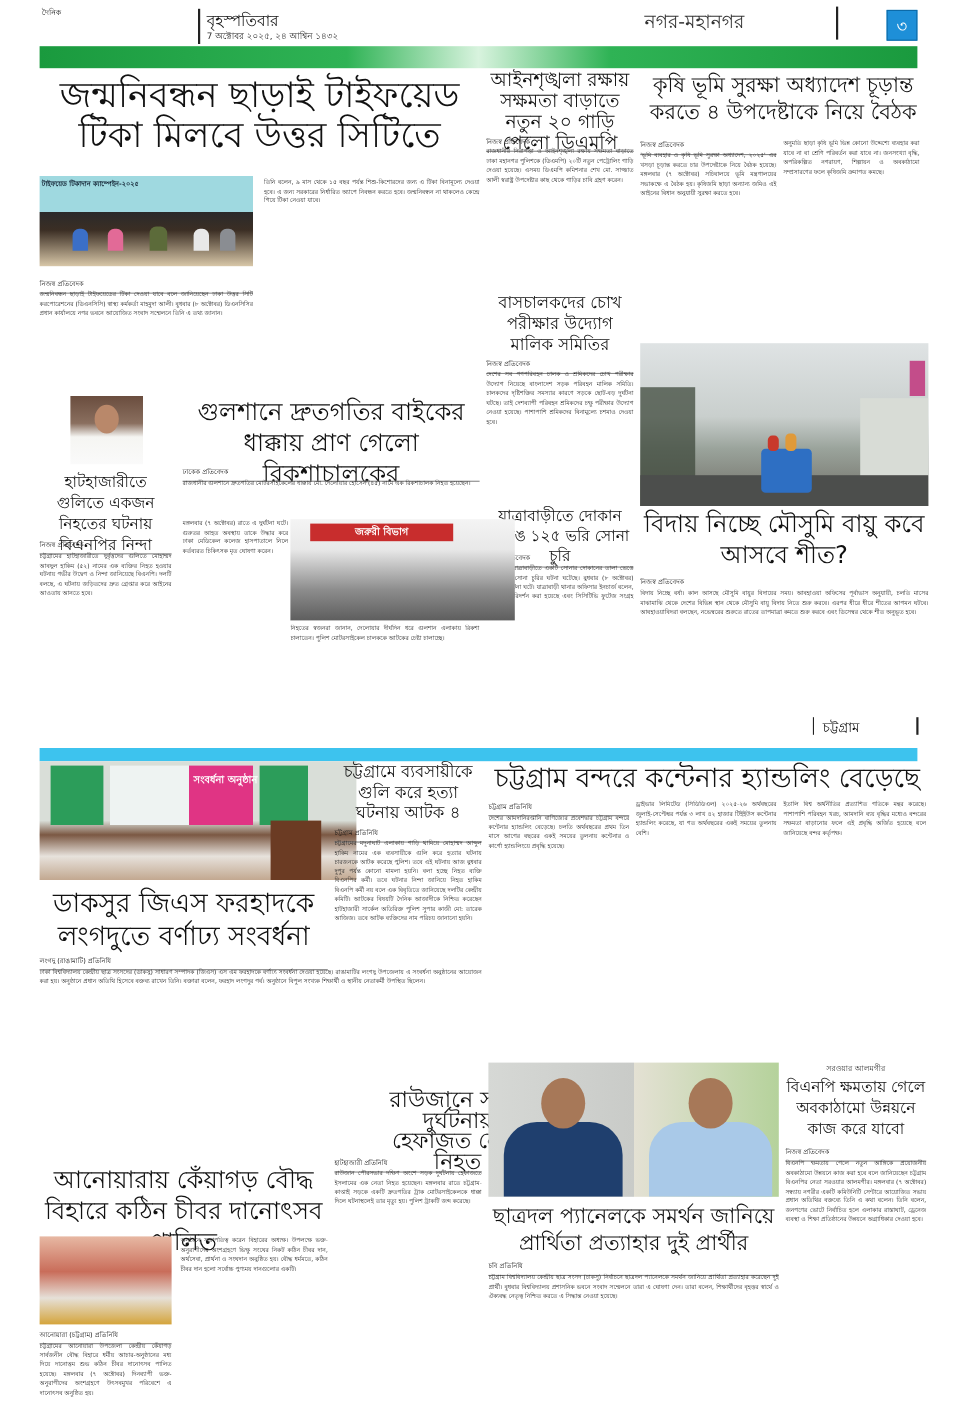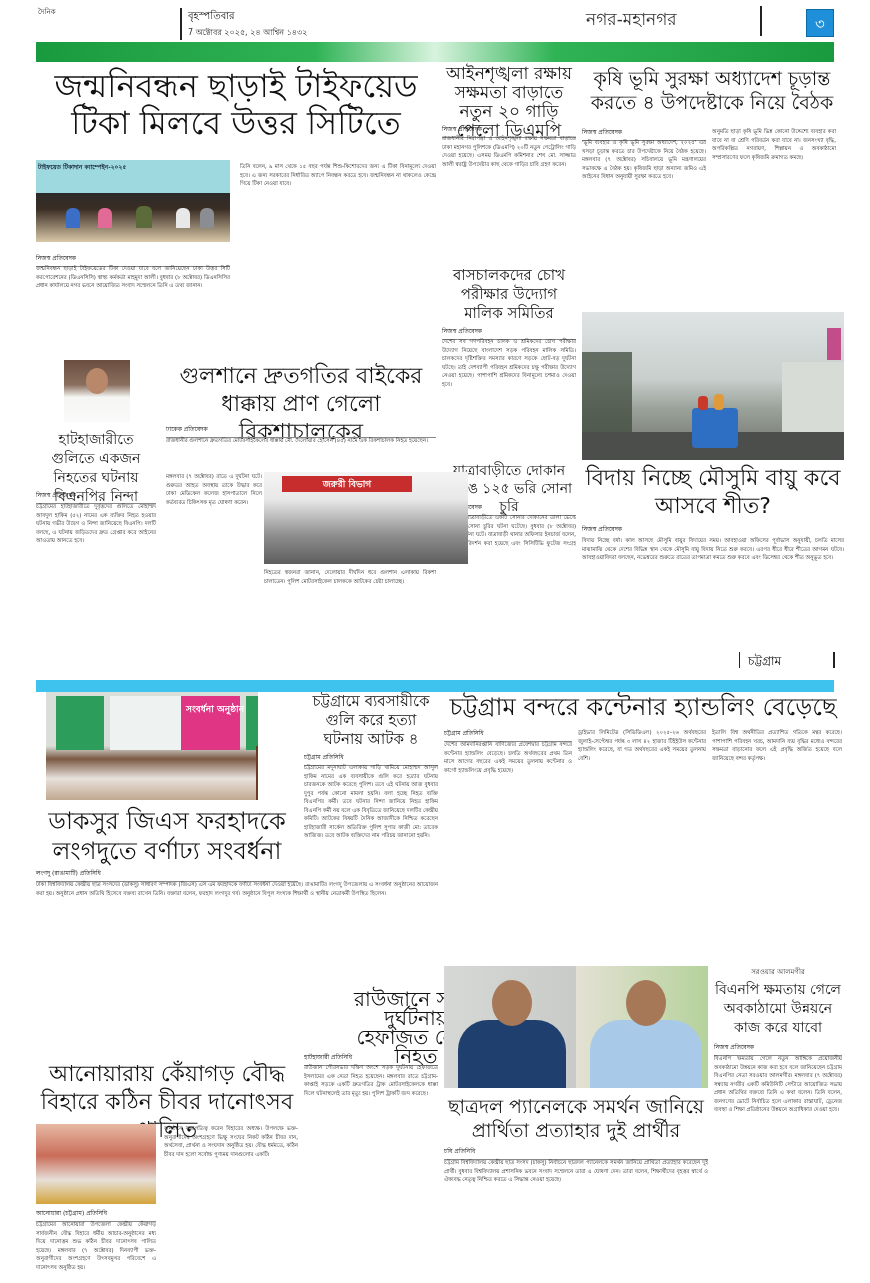--- a/index.html
+++ b/index.html
@@ -5,21 +5,21 @@
   * { box-sizing: border-box; margin: 0; padding: 0; }
   body { width: 870px; height: 1283px; background: #fff; font-family: "DejaVu Sans", sans-serif; color: #111; position: relative; overflow: hidden; }
   .abs { position: absolute; }
   .masthead-logo { left: 36px; top: 6px; width: 140px; height: 48px; }
   .logo-small { font-size: 7px; color: #222; position: absolute; left: 2px; top: 0; }
   .logo-main { font-size: 24px; font-weight: bold; color: #111; position: absolute; left: 2px; top: 8px; letter-spacing: -1px; white-space: nowrap; }
   .logo-dot { display: inline-block; width: 16px; height: 16px; border-radius: 50%; background: #d7262b; vertical-align: middle; margin: 0 3px; position: relative; top: -2px; }
   .logo-tag { font-size: 5px; position: absolute; right: 4px; top: 41px; color: #333; }
   .logo-line { position: absolute; left: 22px; top: 44px; width: 80px; height: 1px; background: #555; }
   .vbar { background: #222; width: 2px; }
-  .date-day { left: 188px; top: 8px; font-size: 10px; text-align: center; }
+  .date-day { left: 188px; top: 8px; font-size: 14px; text-align: center; }
   .date-full { left: 188px; top: 26px; font-size: 8px; color: #333; }
   .section-title { left: 586px; top: 6px; font-size: 17px; color: #333; }
   .page-num { left: 806px; top: 9px; width: 28px; height: 28px; background: #1e8fd8; color: #fff; font-size: 15px; text-align: center; line-height: 28px; border: 1px solid #0c6aa8; }
   .green-band { left: 36px; top: 42px; width: 798px; height: 20px; background: linear-gradient(90deg, #1a9a3e 0%, #2fb355 35%, #d8f3de 50%, #2fb355 65%, #1a9a3e 100%); }
   .cyan-band { left: 36px; top: 680px; width: 798px; height: 12px; background: #3dc3ee; }
   .headline { text-align: center; font-family: "DejaVu Sans", sans-serif; line-height: 1.15; color: #111; }
   .byline { font-size: 6px; border-bottom: 1px solid #888; padding-bottom: 2px; }
   .body-text { font-size: 5.4px; line-height: 8.5px; color: #222; text-align: justify; overflow: hidden; }
   .photo { overflow: hidden; }
   .chattogram-label { left: 735px; top: 652px; font-size: 12px; color: #000000; }
@@ -97,21 +97,21 @@
 <div class="abs photo" style="left:264px;top:472px;width:204px;height:92px;background:linear-gradient(180deg,#f4f4f4 0%,#e8e8e8 30%,#8c8c8c 70%,#5e5e5e 100%);">
   <div style="position:absolute;left:18px;top:4px;width:130px;height:16px;background:#c82d2d;color:#fff;font-size:9px;text-align:center;line-height:16px;font-weight:bold;">জরুরী বিভাগ</div>
 </div>
 <div class="abs body-text" style="left:264px;top:568px;width:172px;height:48px;">নিহতের স্বজনরা জানান, দেলোয়ার দীর্ঘদিন ধরে গুলশান এলাকায় রিকশা চালাতেন। পুলিশ মোটরসাইকেল চালককে আটকের চেষ্টা চালাচ্ছে।</div>
 
 <div class="abs vbar" style="left:739px;top:652px;height:16px;width:1px;"></div>
 <div class="abs chattogram-label" style="left:748px;">চট্টগ্রাম</div>
 <div class="abs vbar" style="left:833px;top:652px;height:16px;"></div>
 <div class="abs cyan-band"></div>
 
-<div class="abs photo" style="left:46px;top:692px;width:212px;height:108px;background:linear-gradient(180deg,#d9ded8 0%,#d9ded8 50%,#7b5843 62%,#e7e2dc 80%,#c2a890 100%);padding-left:24px;">
+<div class="abs photo" style="left:36px;top:692px;width:288px;height:108px;background:linear-gradient(180deg,#d9ded8 0%,#d9ded8 50%,#7b5843 62%,#e7e2dc 80%,#c2a890 100%);padding-left:24px;">
   <div style="position:absolute;left:10px;top:4px;width:48px;height:54px;background:#2c9d5a;"></div>
   <div style="position:absolute;left:64px;top:4px;width:130px;height:54px;background:linear-gradient(90deg,#eef3f2 0%,#eef3f2 55%,#e03484 55%,#e03484 100%);"></div>
   <div style="position:absolute;left:140px;top:10px;font-size:9px;color:#fff;font-weight:bold;">সংবর্ধনা অনুষ্ঠান</div>
   <div style="position:absolute;left:200px;top:4px;width:44px;height:54px;background:#2c9d5a;"></div>
   <div style="position:absolute;left:210px;top:54px;width:46px;height:54px;background:#6b3b23;"></div>
 </div>
 <div class="abs headline" style="left:36px;top:806px;width:262px;font-size:24px;line-height:30px;">ডাকসুর জিএস ফরহাদকে লংগদুতে বর্ণাঢ্য সংবর্ধনা</div>
 <div class="abs byline" style="left:36px;top:868px;width:262px;">লংগদু (রাঙামাটি) প্রতিনিধি</div>
 <div class="abs body-text" style="left:36px;top:880px;width:402px;height:160px;">ঢাকা বিশ্ববিদ্যালয় কেন্দ্রীয় ছাত্র সংসদের (ডাকসু) সাধারণ সম্পাদক (জিএস) এস এম ফরহাদকে বর্ণাঢ্য সংবর্ধনা দেওয়া হয়েছে। রাঙামাটির লংগদু উপজেলায় এ সংবর্ধনা অনুষ্ঠানের আয়োজন করা হয়। অনুষ্ঠানে প্রধান অতিথি হিসেবে বক্তব্য রাখেন তিনি। বক্তারা বলেন, ফরহাদ লংগদুর গর্ব। অনুষ্ঠানে বিপুল সংখ্যক শিক্ষার্থী ও স্থানীয় নেতাকর্মী উপস্থিত ছিলেন।</div>
 

